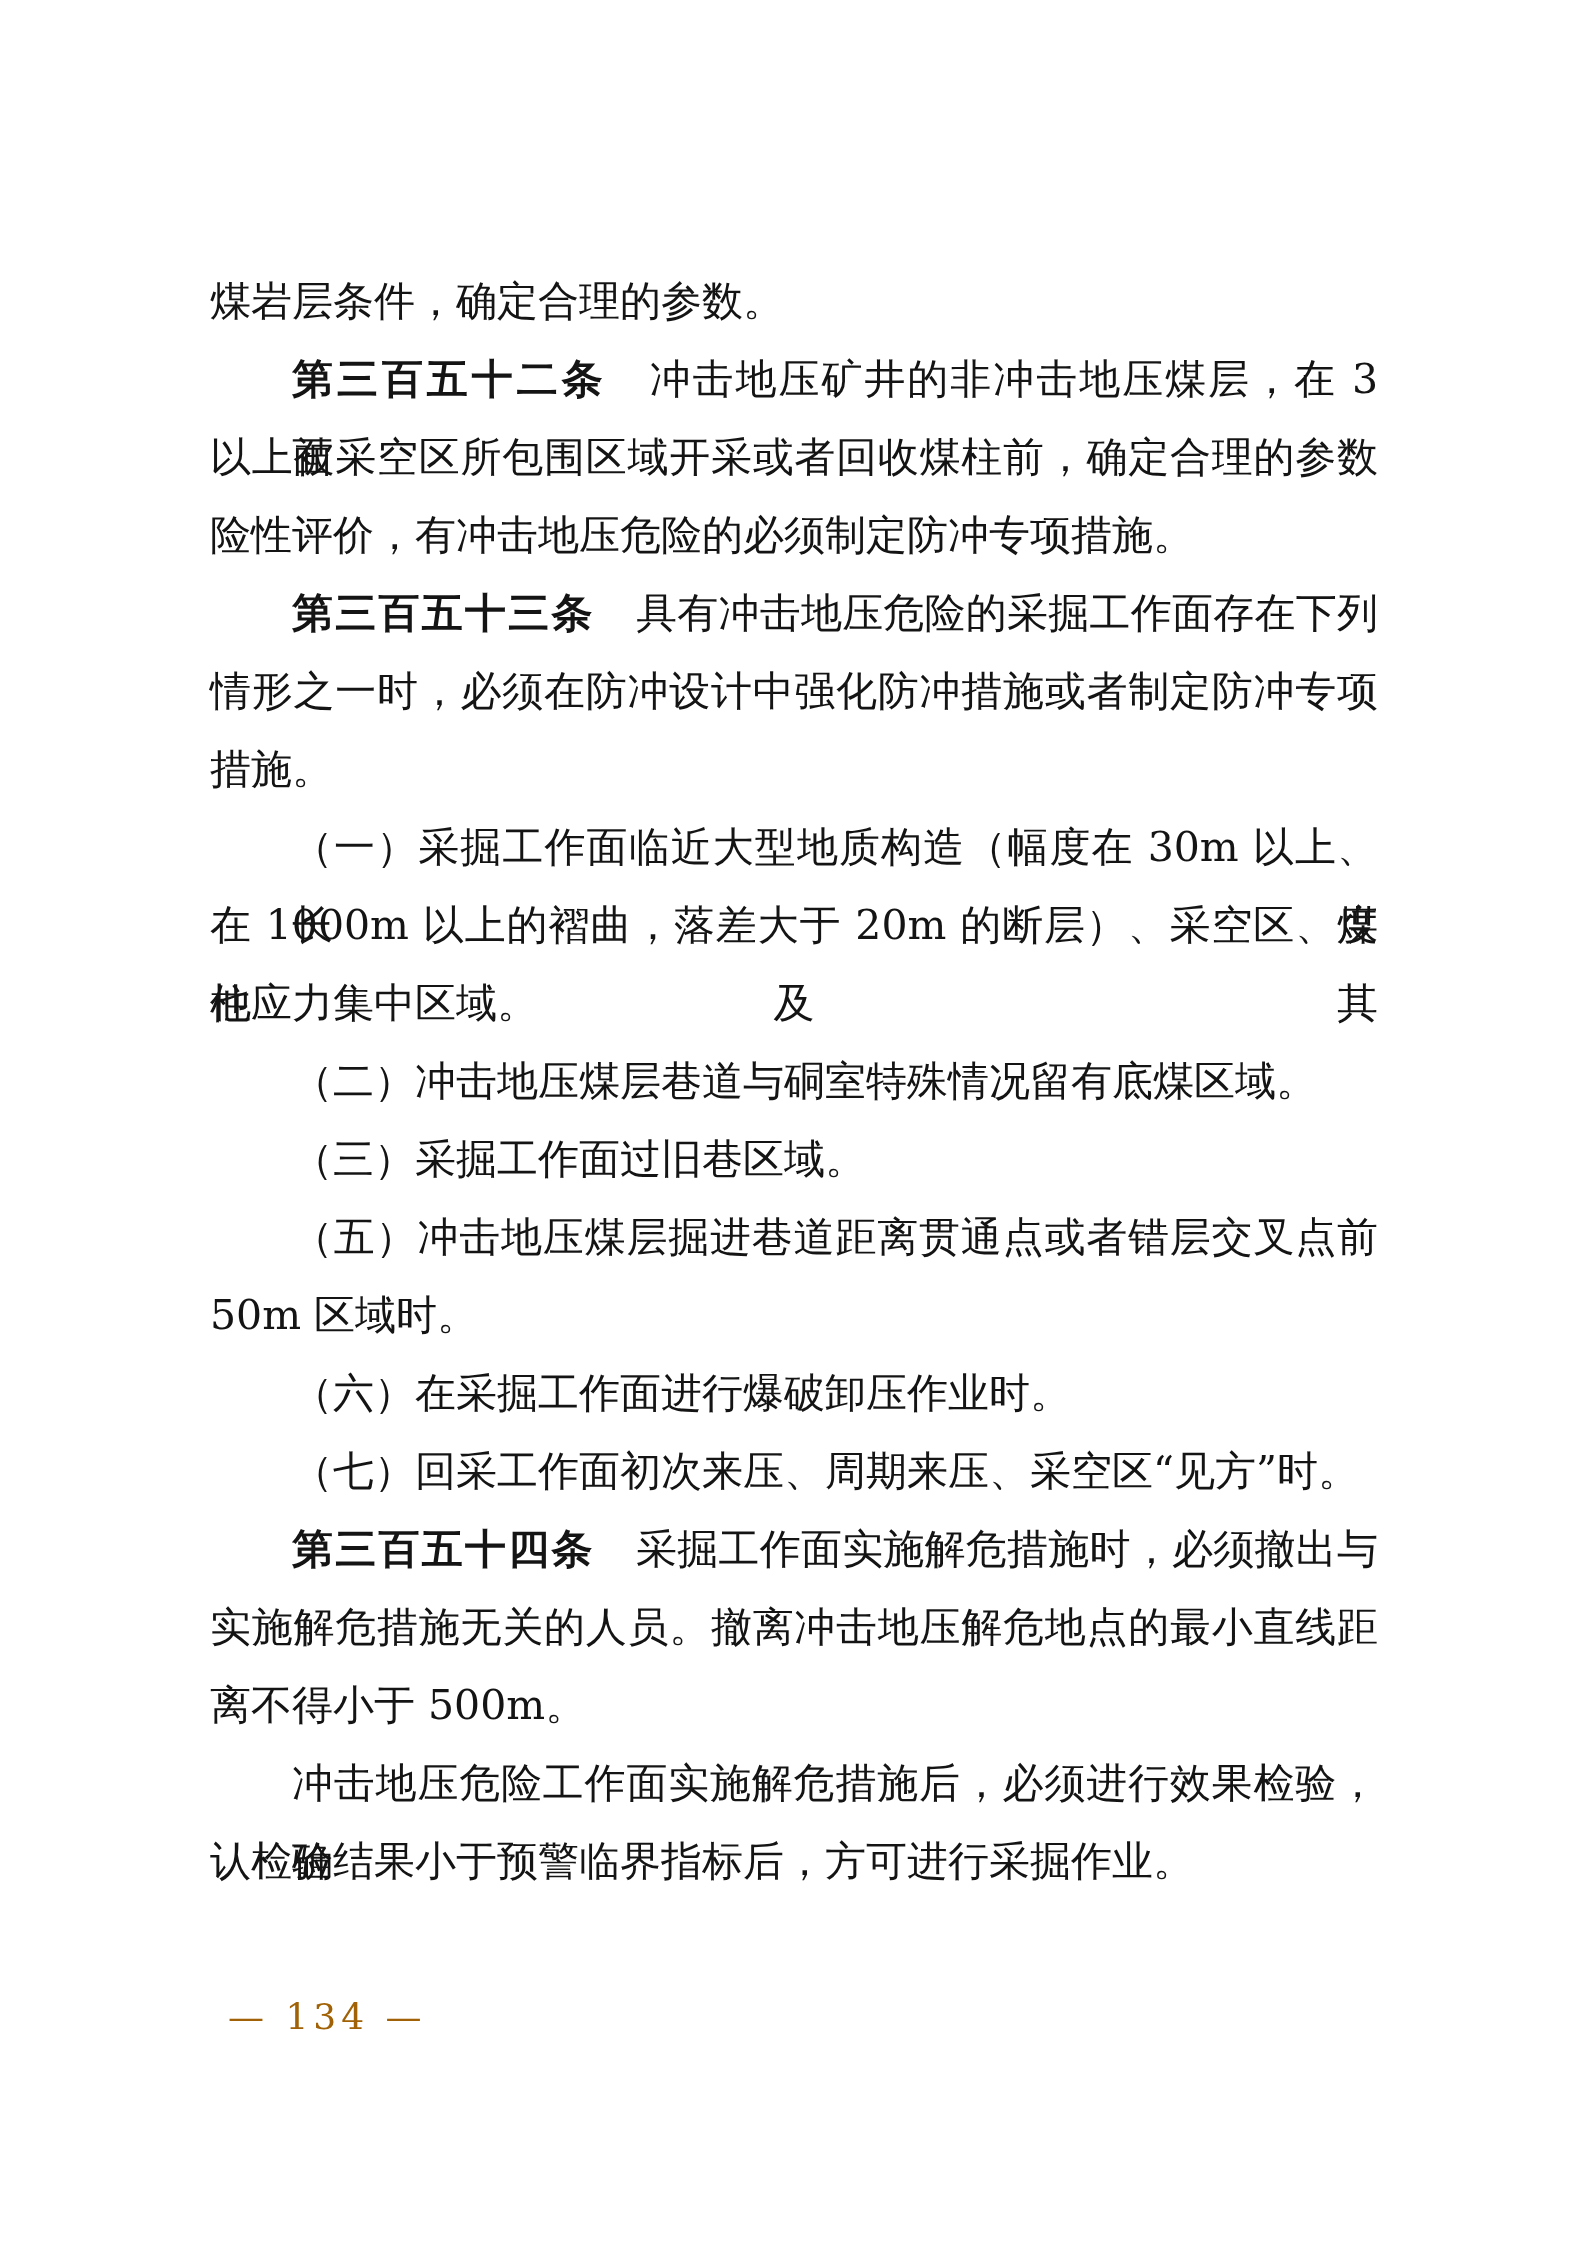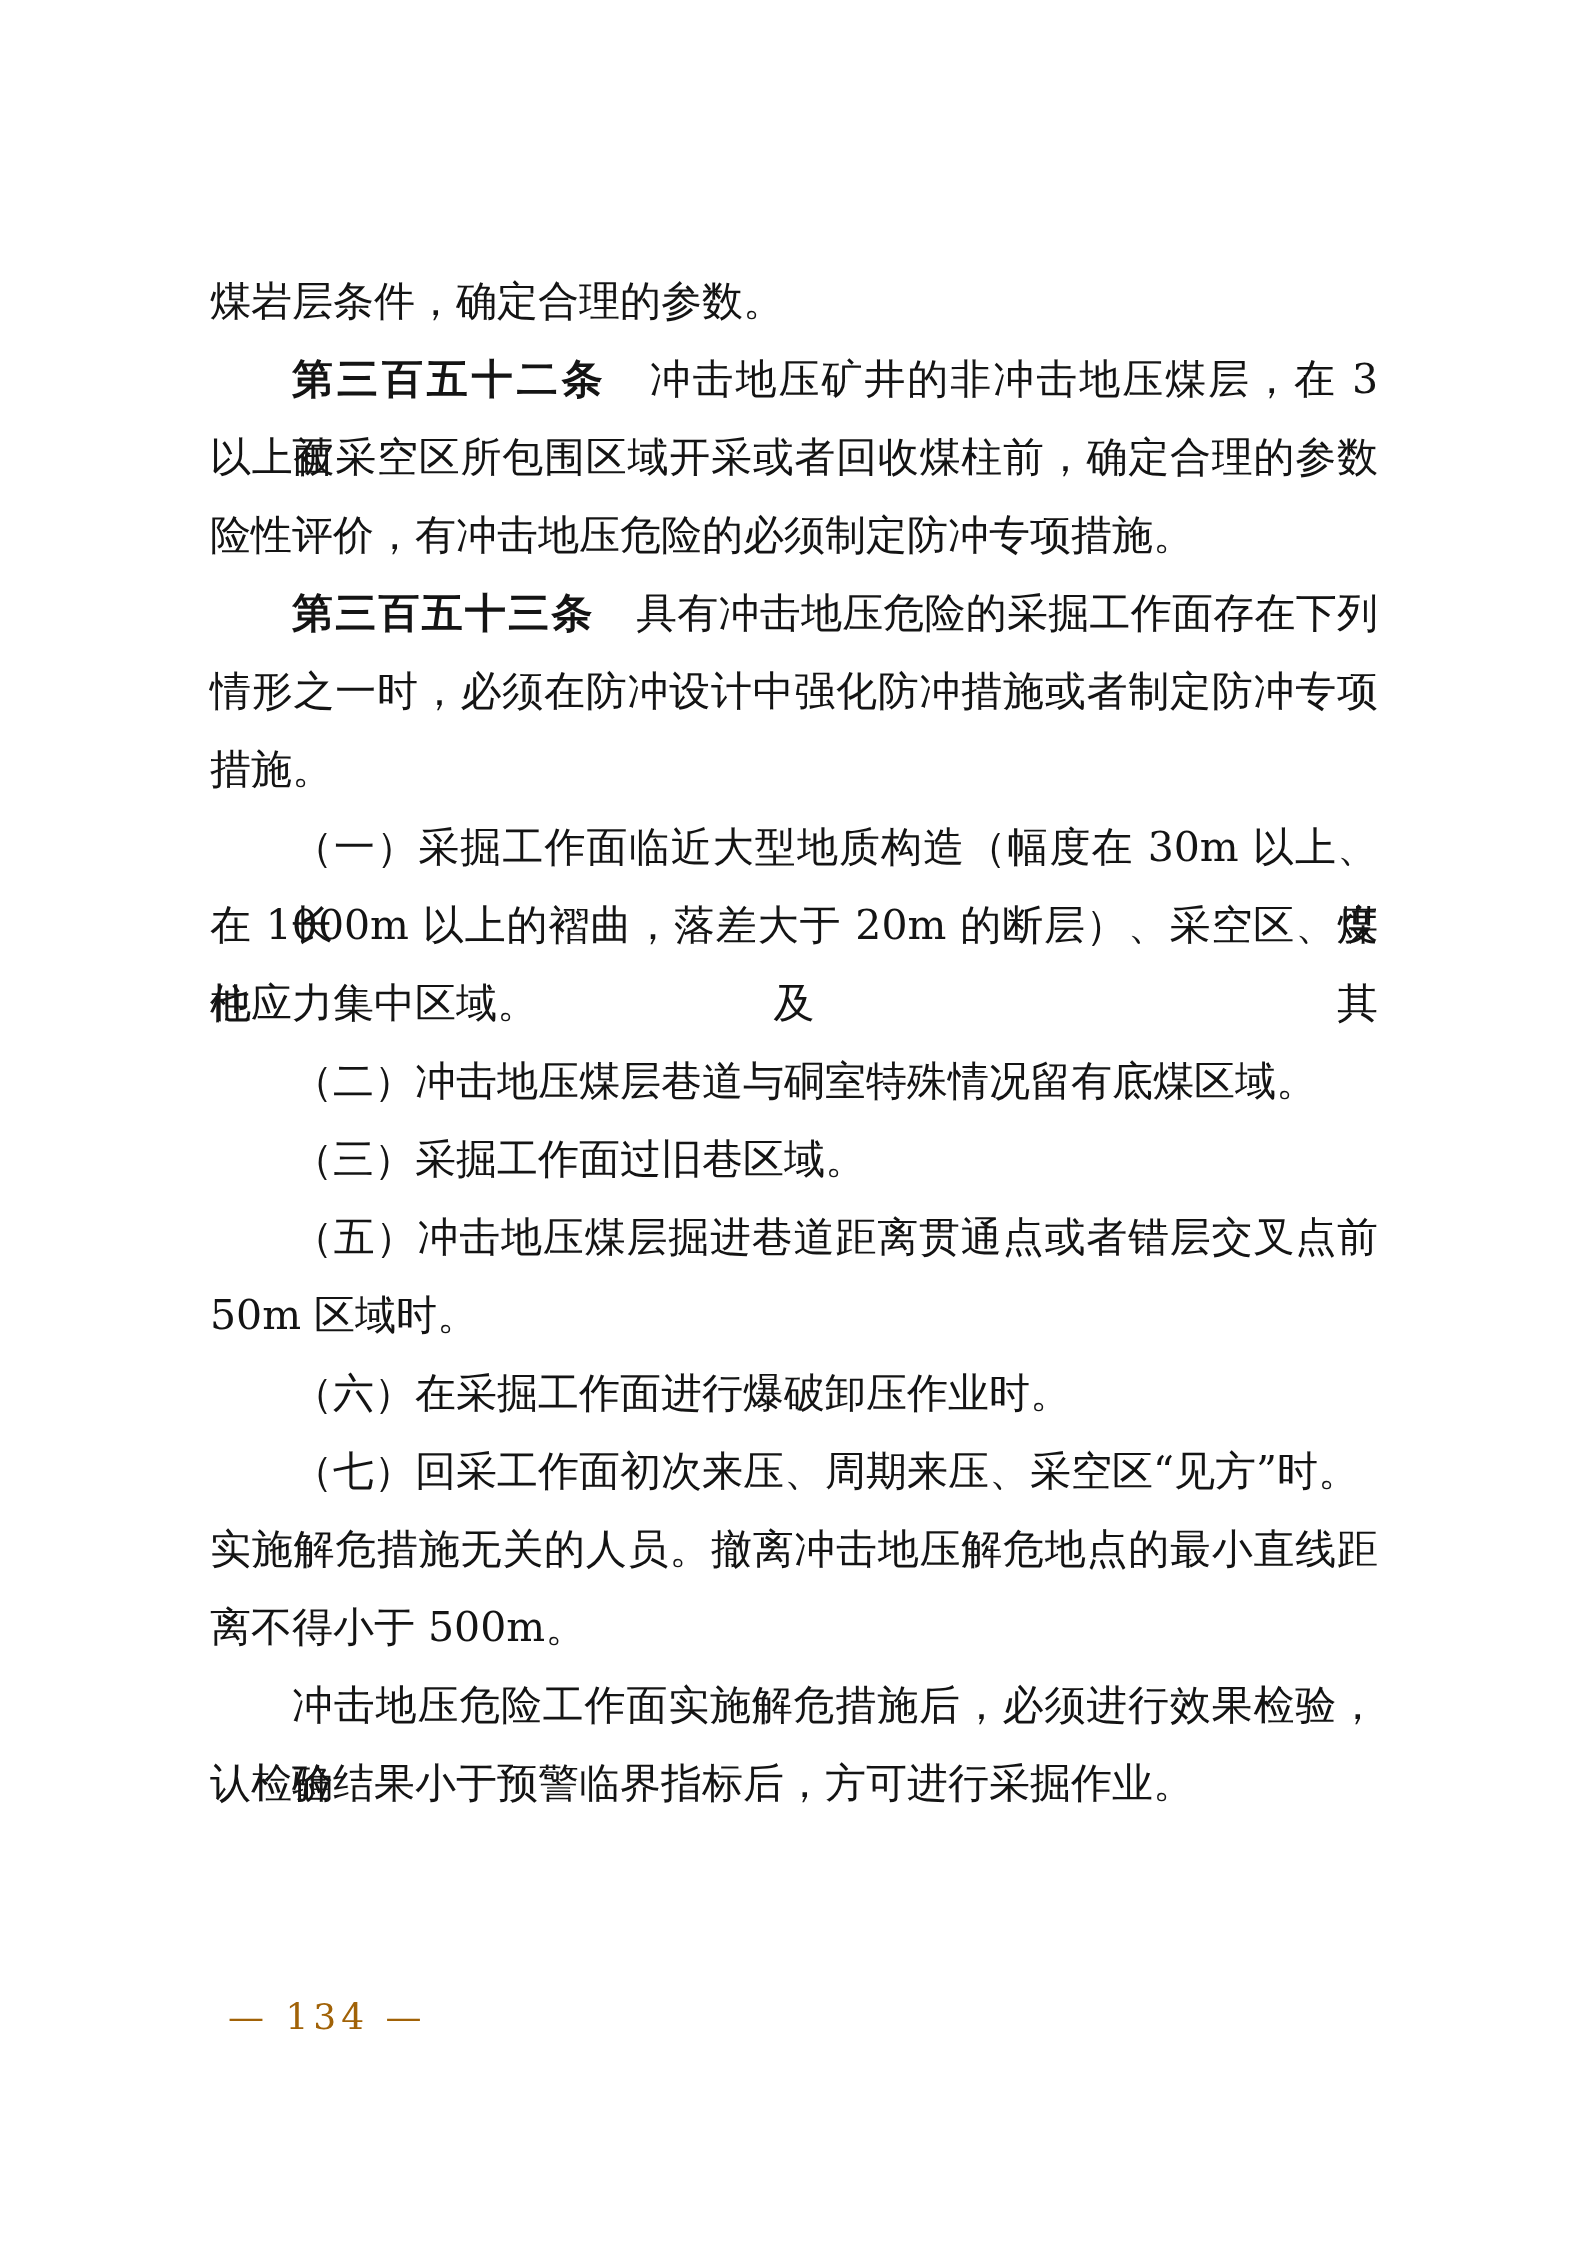--- a/index.html
+++ b/index.html
@@ -69,19 +69,20 @@
       <div class="line"><span class="">措施。</span></div>
       <div class="line just" style="padding-left: 2em;"><span class="">（一）采掘工作面临近大型地质构造（幅度在 30m 以上、长度</span></div>
       <div class="line just"><span class="">在 1000m 以上的褶曲，落差大于 20m 的断层）、采空区、煤柱及其</span></div>
       <div class="line"><span class="">他应力集中区域。</span></div>
       <div class="line" style="padding-left: 2em;"><span class="">（二）冲击地压煤层巷道与硐室特殊情况留有底煤区域。</span></div>
       <div class="line" style="padding-left: 2em;"><span class="">（三）采掘工作面过旧巷区域。</span></div>
       <div class="line just" style="padding-left: 2em;"><span class="">（五）冲击地压煤层掘进巷道距离贯通点或者错层交叉点前</span></div>
       <div class="line"><span class="">50m 区域时。</span></div>
       <div class="line" style="padding-left: 2em;"><span class="">（六）在采掘工作面进行爆破卸压作业时。</span></div>
       <div class="line" style="padding-left: 2em;"><span class="">（七）回采工作面初次来压、周期来压、采空区“见方”时。</span></div>
+      <div class="line just" style="padding-left: 2em;"><span class="hd">第三百五十四条</span><span class="">　采掘工作面实施解危措施时，必须撤出与</span></div>
       <div class="line just"><span class="">实施解危措施无关的人员。撤离冲击地压解危地点的最小直线距</span></div>
       <div class="line"><span class="">离不得小于 500m。</span></div>
       <div class="line just" style="padding-left: 2em;"><span class="">冲击地压危险工作面实施解危措施后，必须进行效果检验，确</span></div>
       <div class="line"><span class="">认检验结果小于预警临界指标后，方可进行采掘作业。</span></div>
     </div>
   <div class="footer">— 134 —</div>
 </div>
 
 </body></html>

